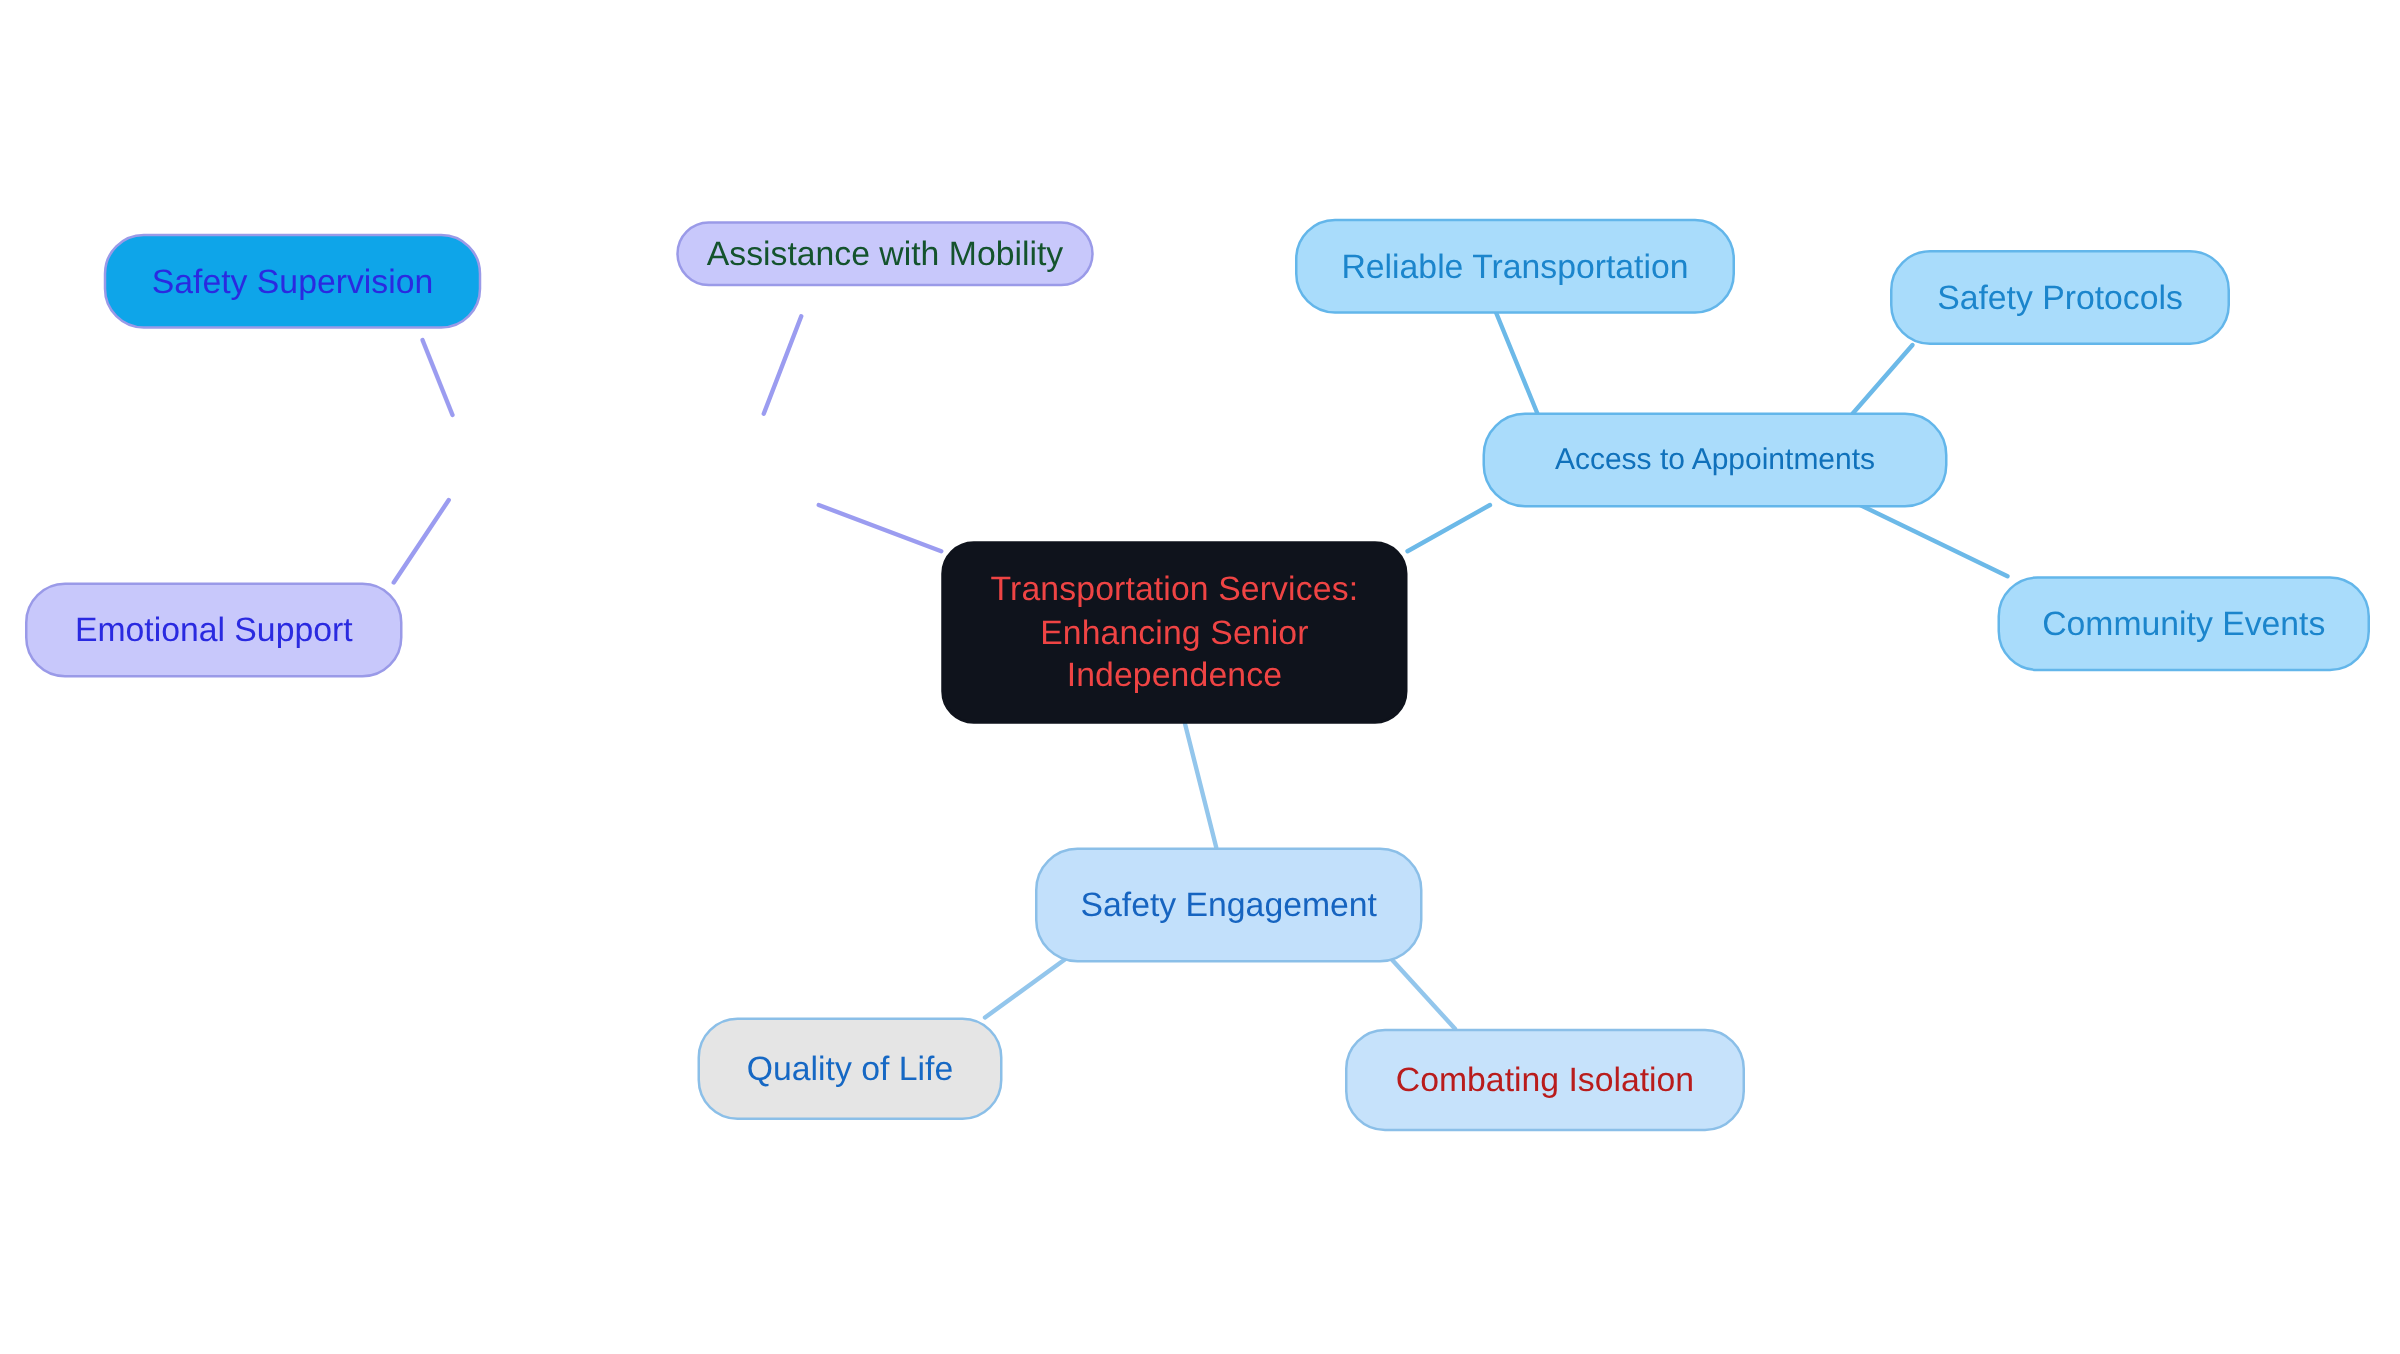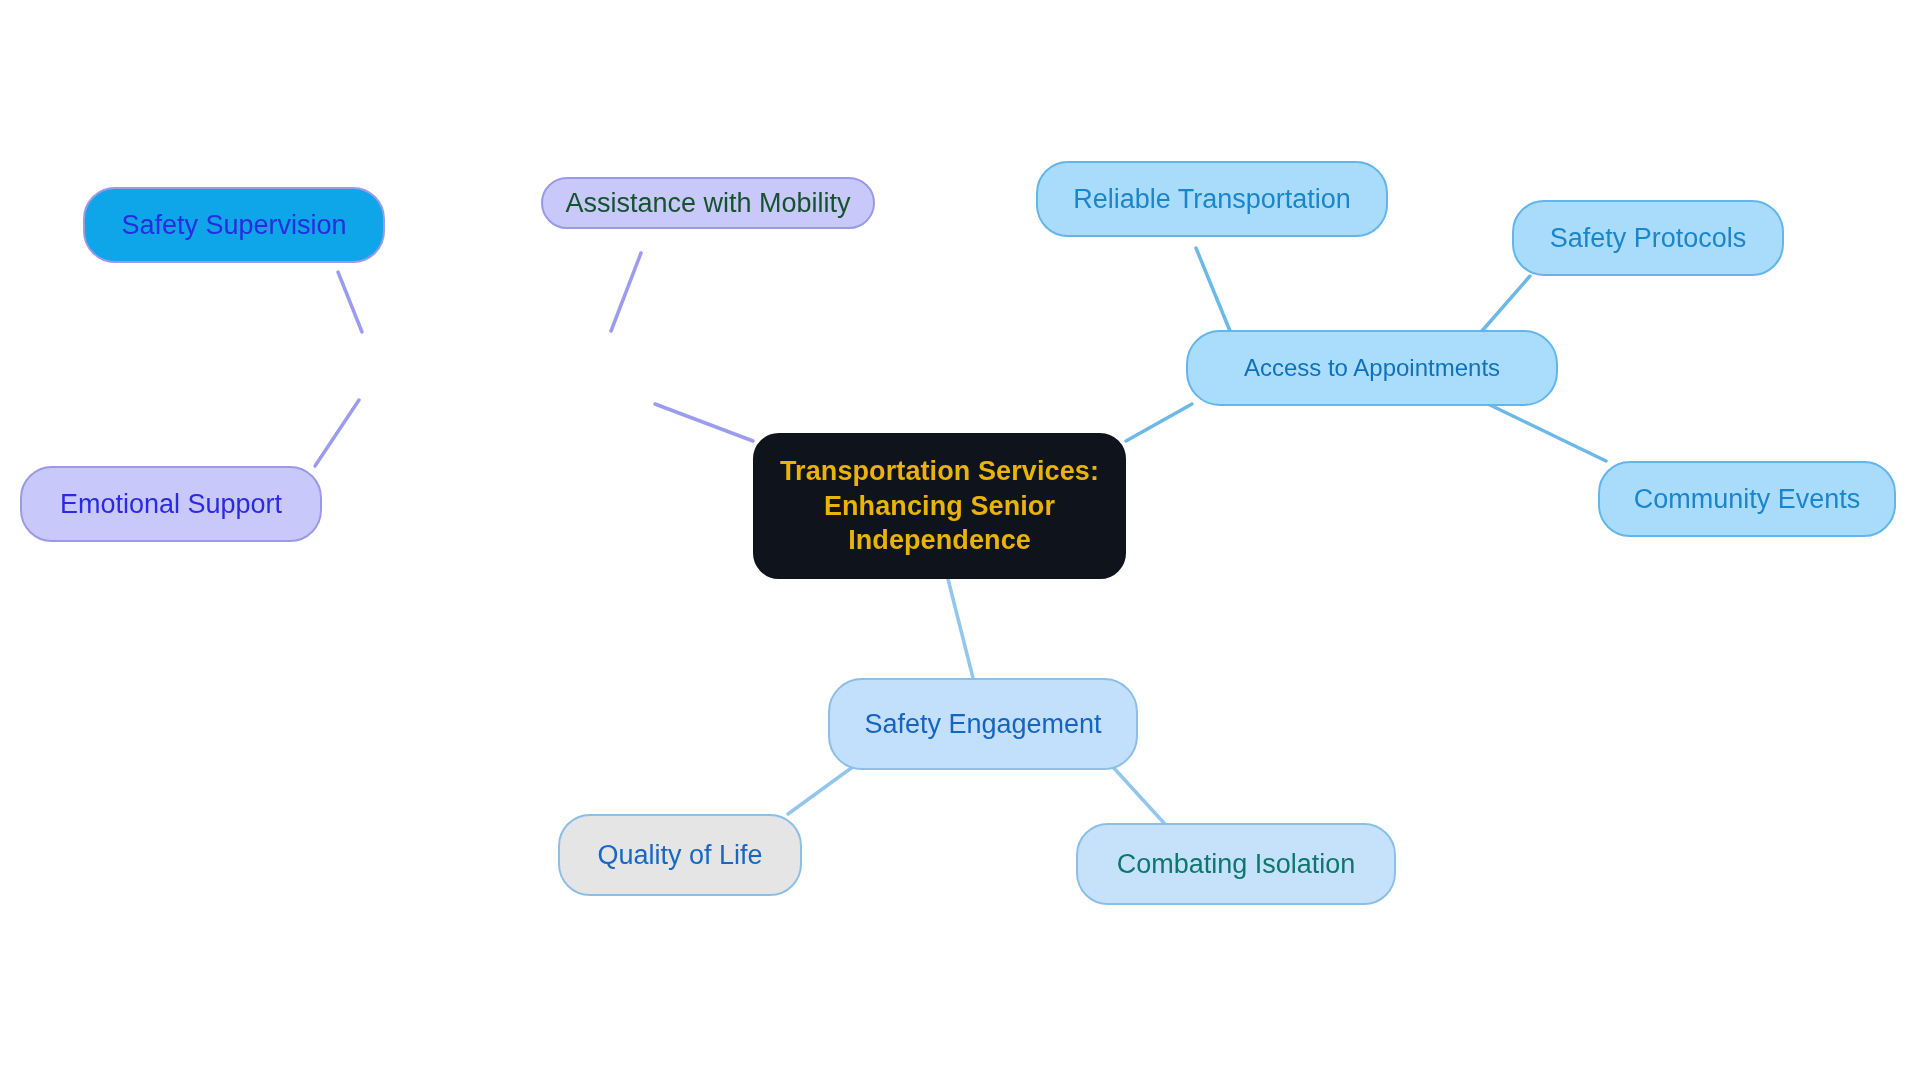--- a/index.html
+++ b/index.html
@@ -101,37 +101,37 @@
       <line x1="359" y1="400" x2="315" y2="466" stroke="#9b9cf0" stroke-width="3.5" stroke-linecap="round"></line>
       <line x1="1126" y1="441" x2="1192" y2="404" stroke="#6cb9e8" stroke-width="3.5" stroke-linecap="round"></line>
       <line x1="1230" y1="331" x2="1196" y2="248" stroke="#6cb9e8" stroke-width="3.5" stroke-linecap="round"></line>
       <line x1="1482" y1="331" x2="1530" y2="276" stroke="#6cb9e8" stroke-width="3.5" stroke-linecap="round"></line>
       <line x1="1486" y1="403" x2="1606" y2="461" stroke="#6cb9e8" stroke-width="3.5" stroke-linecap="round"></line>
       <line x1="948" y1="579" x2="973" y2="678" stroke="#93c6ec" stroke-width="3.5" stroke-linecap="round"></line>
       <line x1="854" y1="766" x2="788" y2="814" stroke="#93c6ec" stroke-width="3.5" stroke-linecap="round"></line>
       <line x1="1112" y1="766" x2="1164" y2="823" stroke="#93c6ec" stroke-width="3.5" stroke-linecap="round"></line>
     </svg>
 
-  <div class="node node-root" style="left: 753px; top: 433px; width: 373px; height: 146px; background: rgb(15, 19, 28); color: #eab308; font-weight: bold;">Transportation Services:
+  <div class="node node-root" style="left: 753px; top: 433px; width: 373px; height: 146px; background: rgb(15, 19, 28); color: #ef4444;">Transportation Services:
 Enhancing Senior Independence</div>
 
 
   <div class="node node-leaf-purple" style="left: 83px; top: 187px; width: 302px; height: 76px; background: #0ea5e9; border-color: rgb(154, 154, 232); color: rgb(42, 42, 224);">Safety Supervision</div>
 
   <div class="node node-leaf-purple" style="left: 541px; top: 177px; width: 334px; height: 52px; background: rgb(200, 200, 251); border-color: rgb(154, 154, 232); color: #14532d;">Assistance with Mobility</div>
 
   <div class="node node-leaf-purple" style="left: 20px; top: 466px; width: 302px; height: 76px; background: rgb(200, 200, 251); border-color: rgb(154, 154, 232); color: rgb(42, 42, 224);">Emotional Support</div>
 
   <div class="node node-branch-blue" style="left: 1186px; top: 330px; width: 372px; height: 76px; background: rgb(170, 220, 251); border-color: rgb(99, 182, 234); color: rgb(16, 113, 187);">Access to Appointments</div>
 
-  <div class="node node-leaf-blue" style="left: 1036px; top: 161px; width: 352px; height: 76px; background: rgb(169, 220, 251); border-color: rgb(99, 182, 234); color: rgb(27, 133, 204);">Reliable Transportation</div>
+  <div class="node node-leaf-blue" style="left: 1036px; top: 175px; width: 352px; height: 76px; background: rgb(169, 220, 251); border-color: rgb(99, 182, 234); color: rgb(27, 133, 204);">Reliable Transportation</div>
 
   <div class="node node-leaf-blue" style="left: 1598px; top: 461px; width: 298px; height: 76px; background: rgb(169, 220, 251); border-color: rgb(99, 182, 234); color: rgb(27, 133, 204);">Community Events</div>
 
   <div class="node node-leaf-blue" style="left: 1512px; top: 200px; width: 272px; height: 76px; background: rgb(169, 220, 251); border-color: rgb(99, 182, 234); color: rgb(27, 133, 204);">Safety Protocols</div>
 
   <div class="node node-branch-softblue" style="left: 828px; top: 678px; width: 310px; height: 92px; background: rgb(194, 224, 251); border-color: rgb(139, 191, 232); color: rgb(22, 100, 192);">Safety Engagement</div>
 
   <div class="node node-leaf-softblue" style="left: 558px; top: 814px; width: 244px; height: 82px; background: #e5e5e5; border-color: rgb(139, 191, 232); color: rgb(22, 104, 196);">Quality of Life</div>
 
-  <div class="node node-leaf-softblue" style="left: 1076px; top: 823px; width: 320px; height: 82px; background: rgb(198, 226, 251); border-color: rgb(139, 191, 232); color: #0f766e;">Combating Isolation</div>
+  <div class="node node-leaf-softblue" style="left: 1076px; top: 823px; width: 320px; height: 82px; background: rgb(198, 226, 251); border-color: rgb(139, 191, 232); color: #b91c1c;">Combating Isolation</div>
 
 </div>
 
 </body></html>

